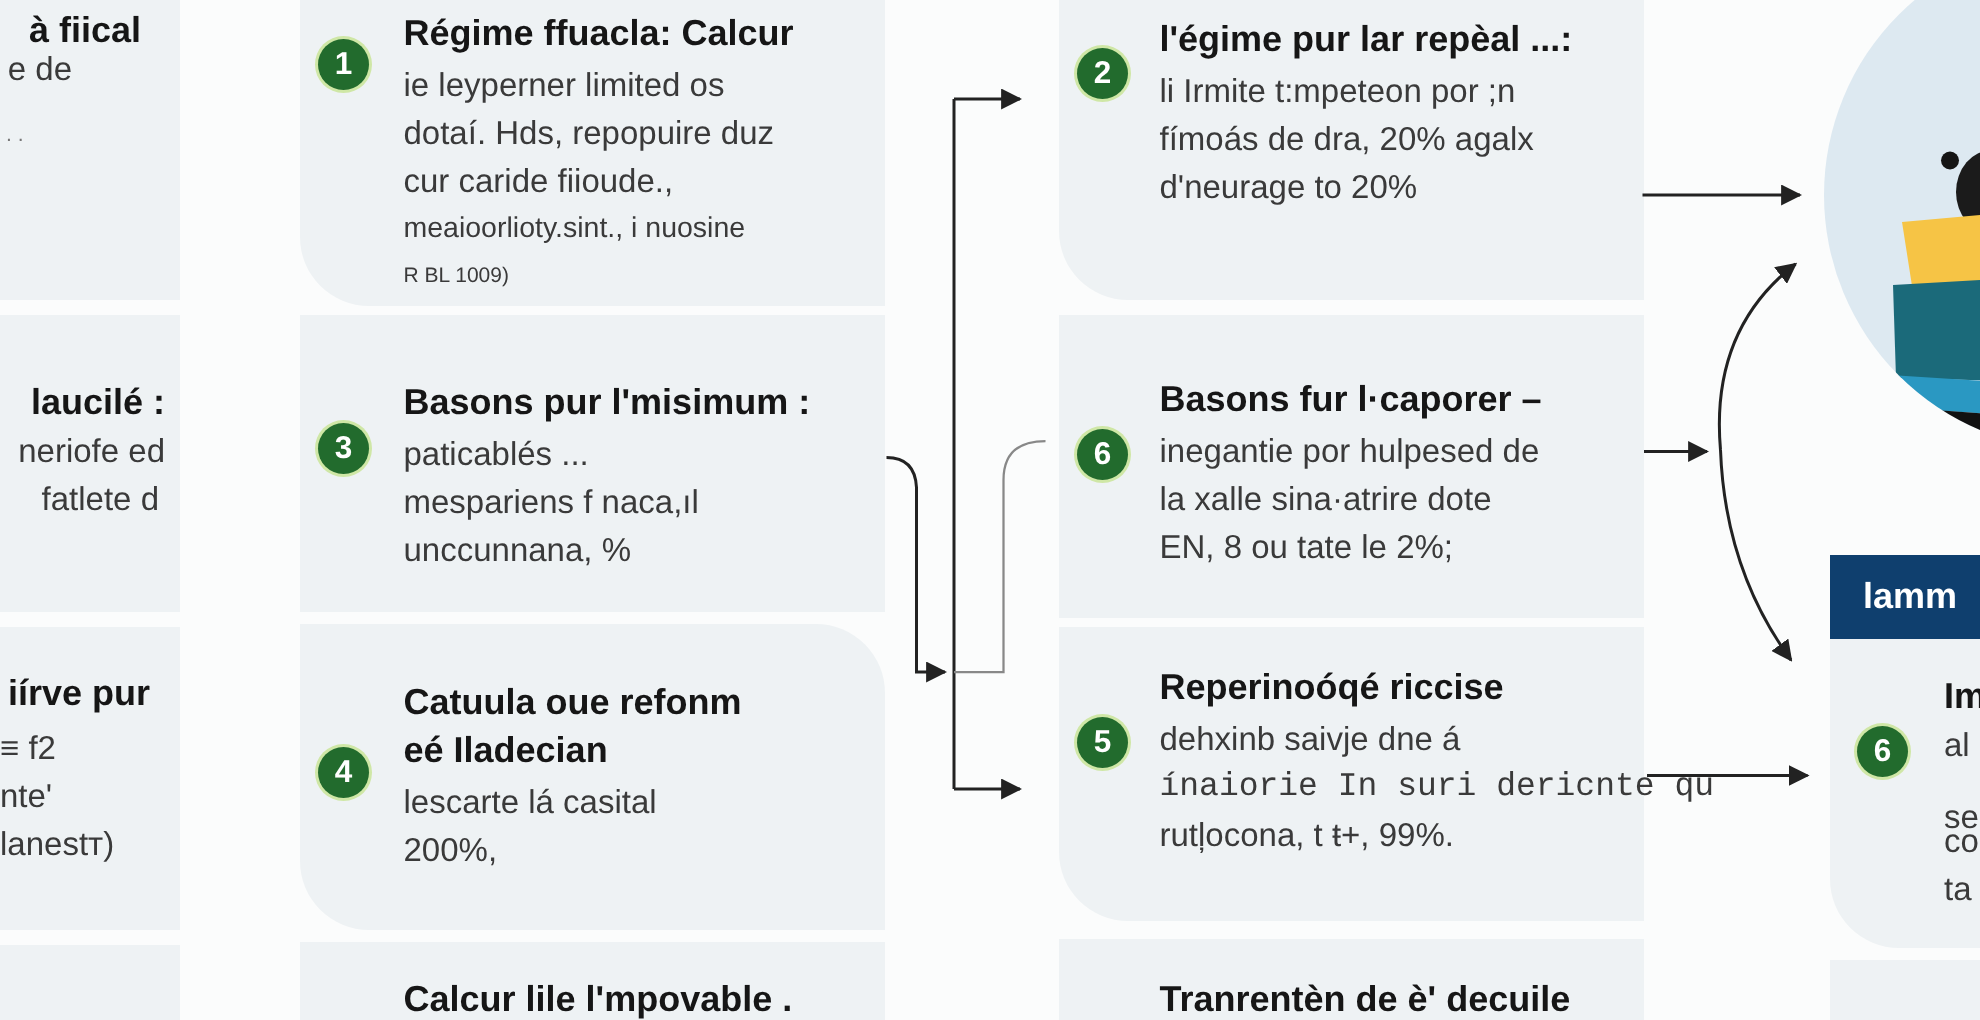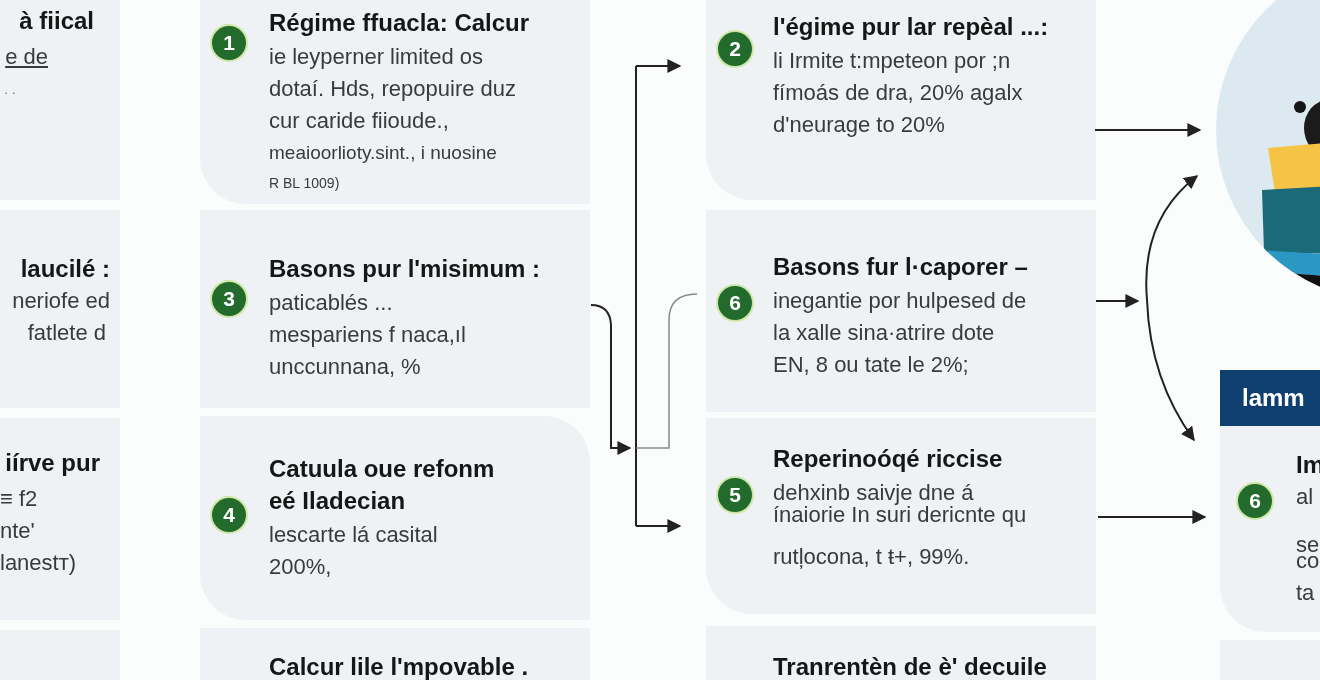--- a/index.html
+++ b/index.html
@@ -40,21 +40,21 @@
     .illus {
       position: absolute; left: 1216px; top: -40px; width: 340px; height: 340px;
       border-radius: 50%; background: #dde9f1; overflow: hidden;
     }
   </style>
 </head>
 <body>
 
 <div class="card" style="left:0;top:0;width:120px;height:200px;">
   <div class="title" style="right:26px;top:6px;">à fiical</div>
-  <div class="body" style="right:72px;top:40px;text-decoration:underline;">e de</div>
+  <div class="body" style="right:72px;top:29px;">e de</div>
   <div class="body" style="left:4px;top:72px;font-size:14px;color:#777;">. .</div>
 </div>
 
 <div class="card" style="left:0;top:210px;width:120px;height:198px;">
   <div class="title" style="right:10px;top:44px;">laucilé :</div>
   <div class="body" style="right:10px;top:74px;">neriofe ed</div>
   <div class="body" style="right:14px;top:106px;">fatlete d</div>
 </div>
 
 <div class="card" style="left:0;top:418px;width:120px;height:202px;">
@@ -111,21 +111,21 @@
   <div class="title" style="left:67px;top:42px;">Basons fur l·caporer –</div>
   <div class="body" style="left:67px;top:74px;">inegantie por hulpesed de</div>
   <div class="body" style="left:67px;top:106px;">la xalle sina·atrire dote</div>
   <div class="body" style="left:67px;top:138px;">EN, 8 ou tate le 2%;</div>
 </div>
 
 <div class="card" style="left:706px;top:418px;width:390px;height:196px;border-radius:0 0 0 46px;">
   <div class="badge" style="left:12px;top:60px;">5</div>
   <div class="title" style="left:67px;top:26px;">Reperinoóqé riccise</div>
   <div class="body" style="left:67px;top:58px;">dehxinb saivje dne á</div>
-  <div class="body" style="left:67px;top:80px;">ínaiorie In suri dericnte qu</div>
+  <div class="body" style="left:67px;top:90px;font-family:Liberation Mono, monospace;">ínaiorie In suri dericnte qu</div>
   <div class="body" style="left:67px;top:122px;">rutļocona, t ŧ+, 99%.</div>
 </div>
 
 <div class="card" style="left:706px;top:626px;width:390px;height:60px;">
   <div class="title" style="left:67px;top:26px;">Tranrentèn de è' decuile</div>
 </div>
 
 <div class="illus">
   <svg width="340" height="340" viewBox="0 0 340 340">
     <circle cx="84" cy="147" r="6" fill="#151515"></circle>

